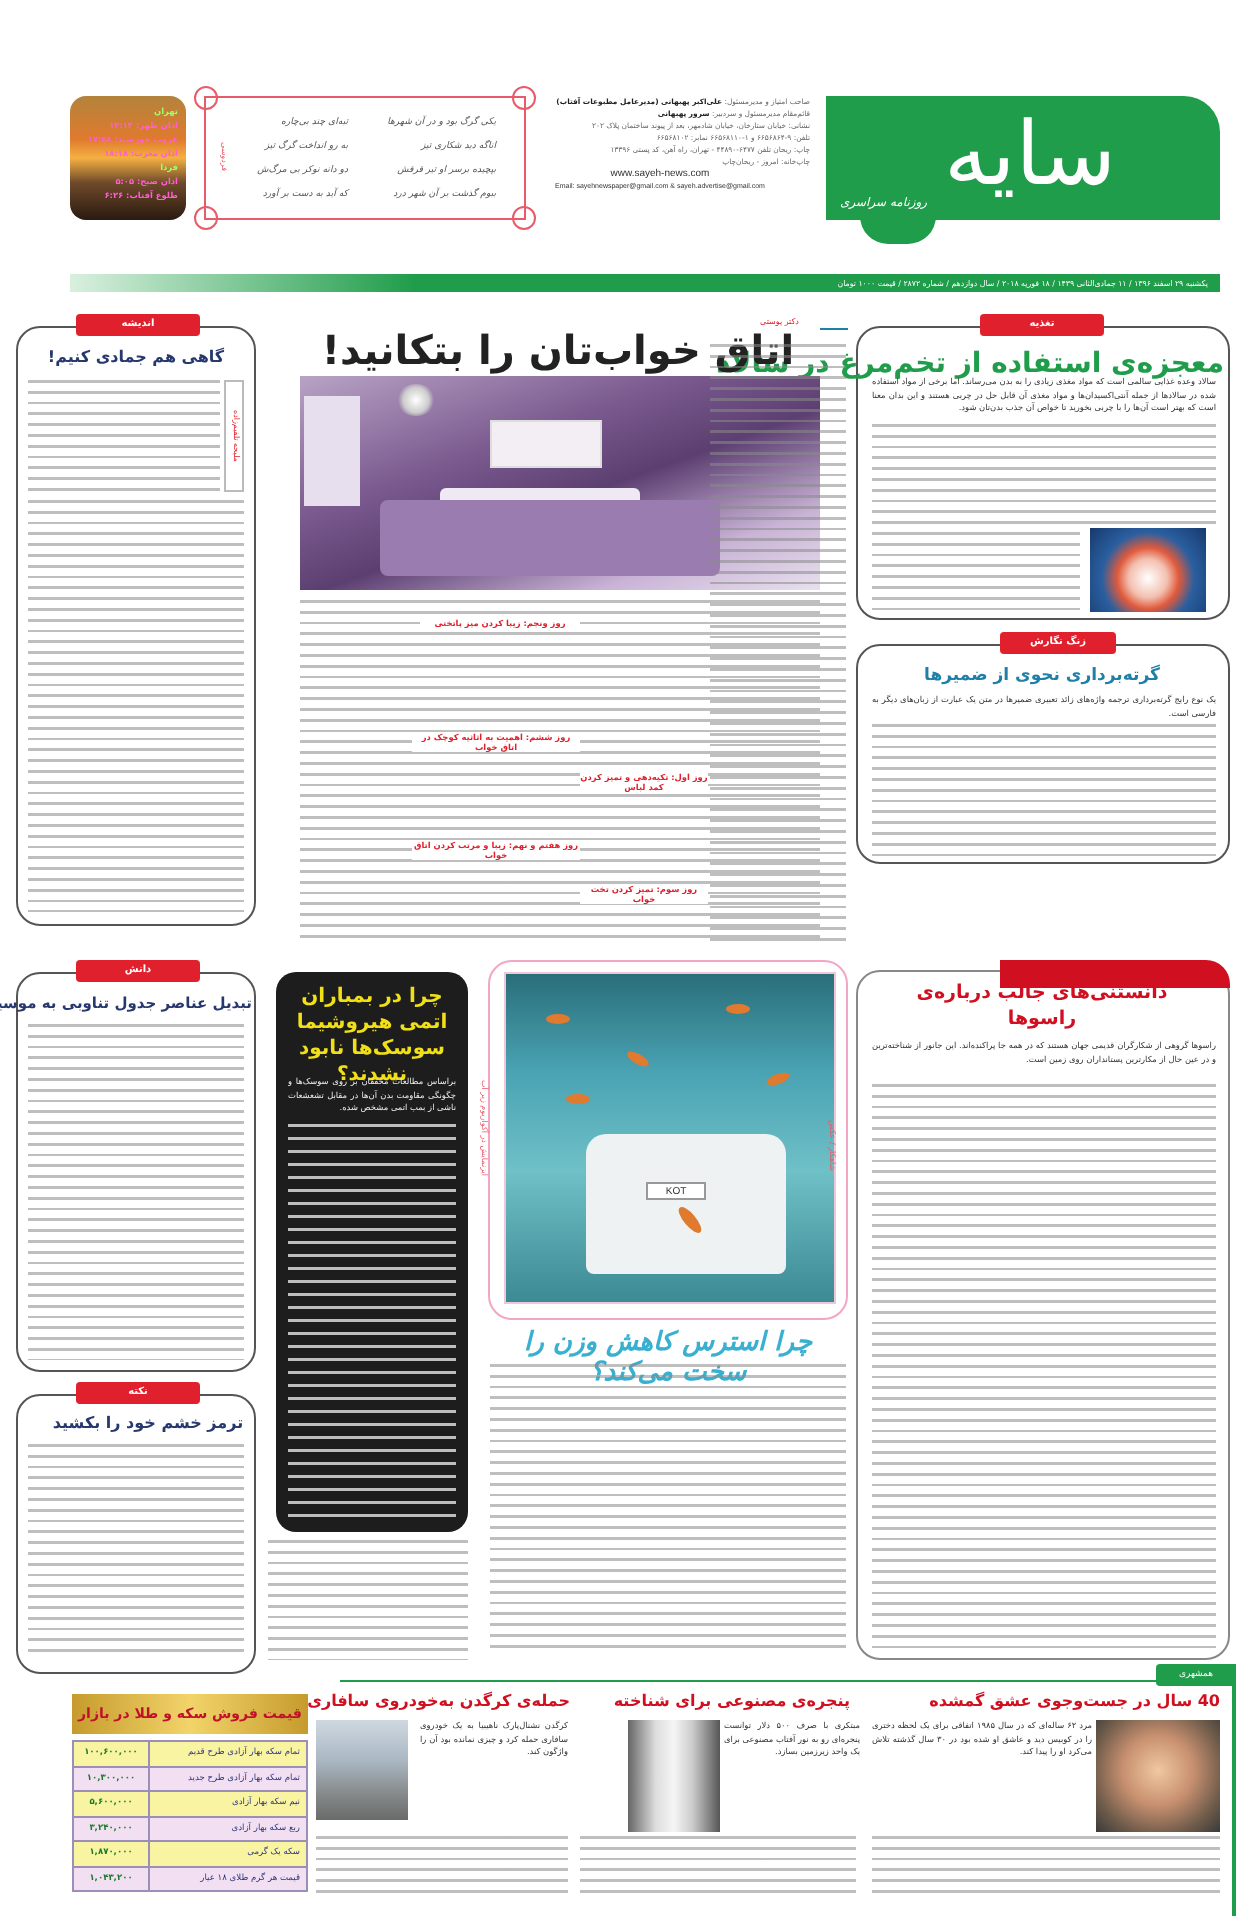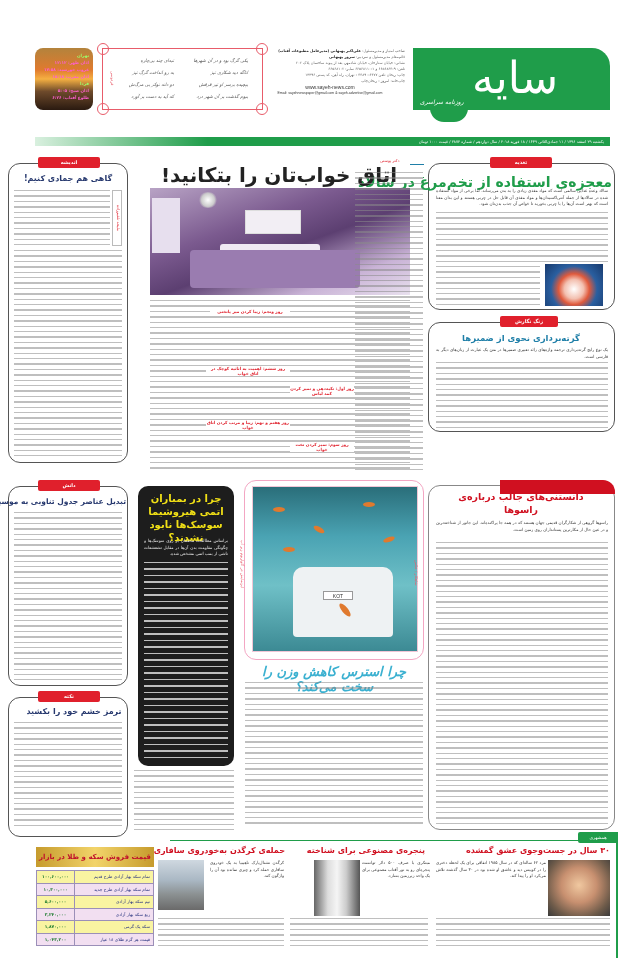--- a/index.html
+++ b/index.html
@@ -126,21 +126,21 @@
 <div class="headline red" style="left:430px;top:504px;width:182px;font-size:9.5px">راسوها</div>
 <div class="abs txt" style="left:436px;top:520px;width:172px;height:20px">راسوها گروهی از شکارگران قدیمی جهان هستند که در همه جا پراکنده‌اند. این جانور از شناخته‌ترین و در عین حال از مکارترین پستانداران روی زمین است.</div>
 <div class="abs filler" style="left:436px;top:542px;width:172px;height:282px"></div>
 
 <div id="hamshahri-bar" class="abs">
   <div id="hamshahri-tag">همشهری</div>
 </div>
 <div class="abs" style="left:170px;top:840px;width:448px;height:1px;background:#1f9d4a"></div>
 <div class="abs" style="left:616px;top:832px;width:2px;height:126px;background:#1f9d4a"></div>
 
-<div class="headline red" style="left:430px;top:846px;width:180px;font-size:8px;text-align:right">۳۰ سال در جست‌وجوی عشق گمشده</div>
+<div class="headline red" style="left:430px;top:846px;width:180px;font-size:8px;text-align:right">40 سال در جست‌وجوی عشق گمشده</div>
 <div class="news-photo" style="left:548px;top:860px;width:62px;height:56px;background:radial-gradient(ellipse at 50% 45%,#f0c8a0 0,#c89070 40%,#6e5b4a 75%,#3a3a3a 100%)"></div>
 <div class="abs txt" style="left:436px;top:860px;width:110px;height:54px">مرد ۶۲ ساله‌ای که در سال ۱۹۸۵ اتفاقی برای یک لحظه دختری را در کوبیس دید و عاشق او شده بود در ۳۰ سال گذشته تلاش می‌کرد او را پیدا کند.</div>
 <div class="abs filler" style="left:436px;top:918px;width:174px;height:32px"></div>
 
 <div class="headline red" style="left:285px;top:846px;width:140px;font-size:8px;text-align:right">پنجره‌ی مصنوعی برای شناخته</div>
 <div class="news-photo" style="left:314px;top:860px;width:46px;height:56px;background:linear-gradient(to right,#666,#ddd 30%,#f5f5f5 50%,#ccc 70%,#555)"></div>
 <div class="abs txt" style="left:290px;top:860px;width:140px;height:54px;padding-left:72px">مبتکری با صرف ۵۰۰ دلار توانست پنجره‌ای رو به نور آفتاب مصنوعی برای یک واحد زیرزمین بسازد.</div>
 <div class="abs filler" style="left:290px;top:918px;width:138px;height:32px"></div>
 
 <div class="headline red" style="left:160px;top:846px;width:125px;font-size:8px;text-align:right">حمله‌ی کرگدن به‌خودروی سافاری</div>

